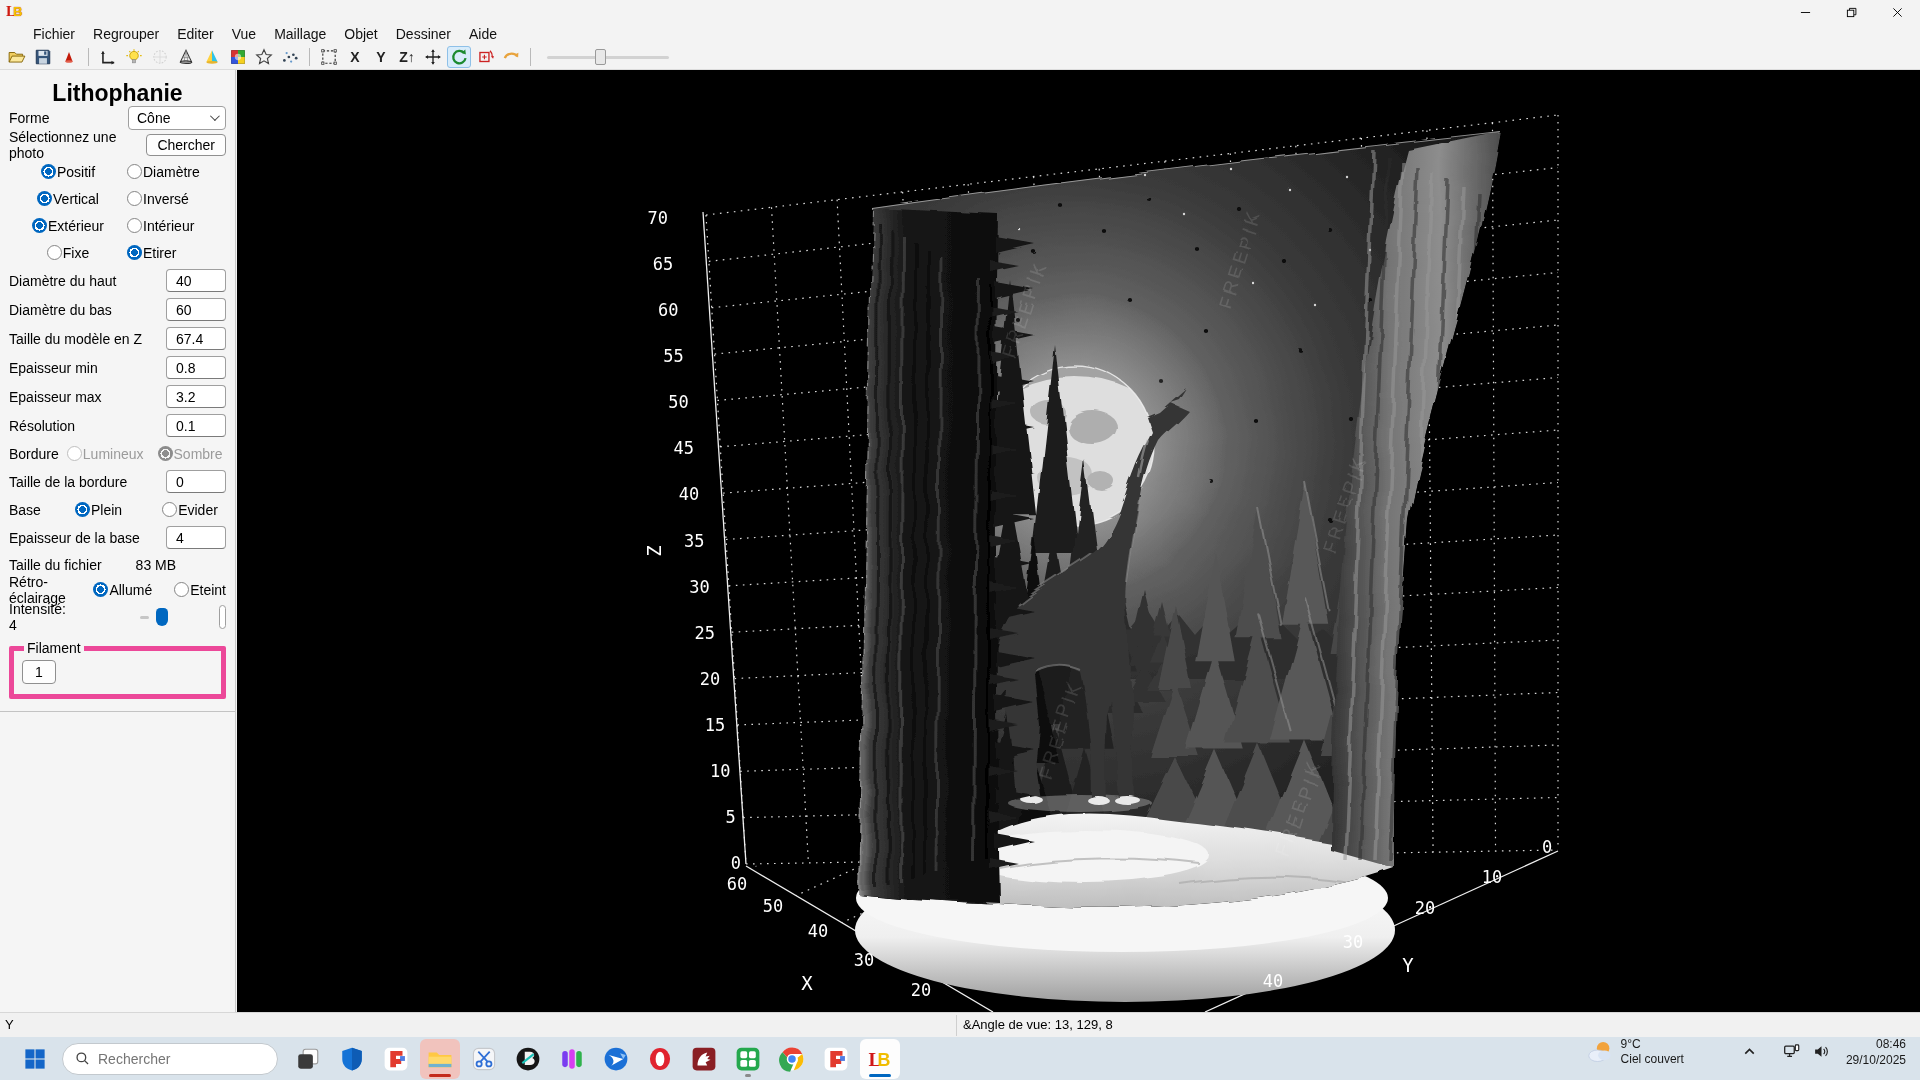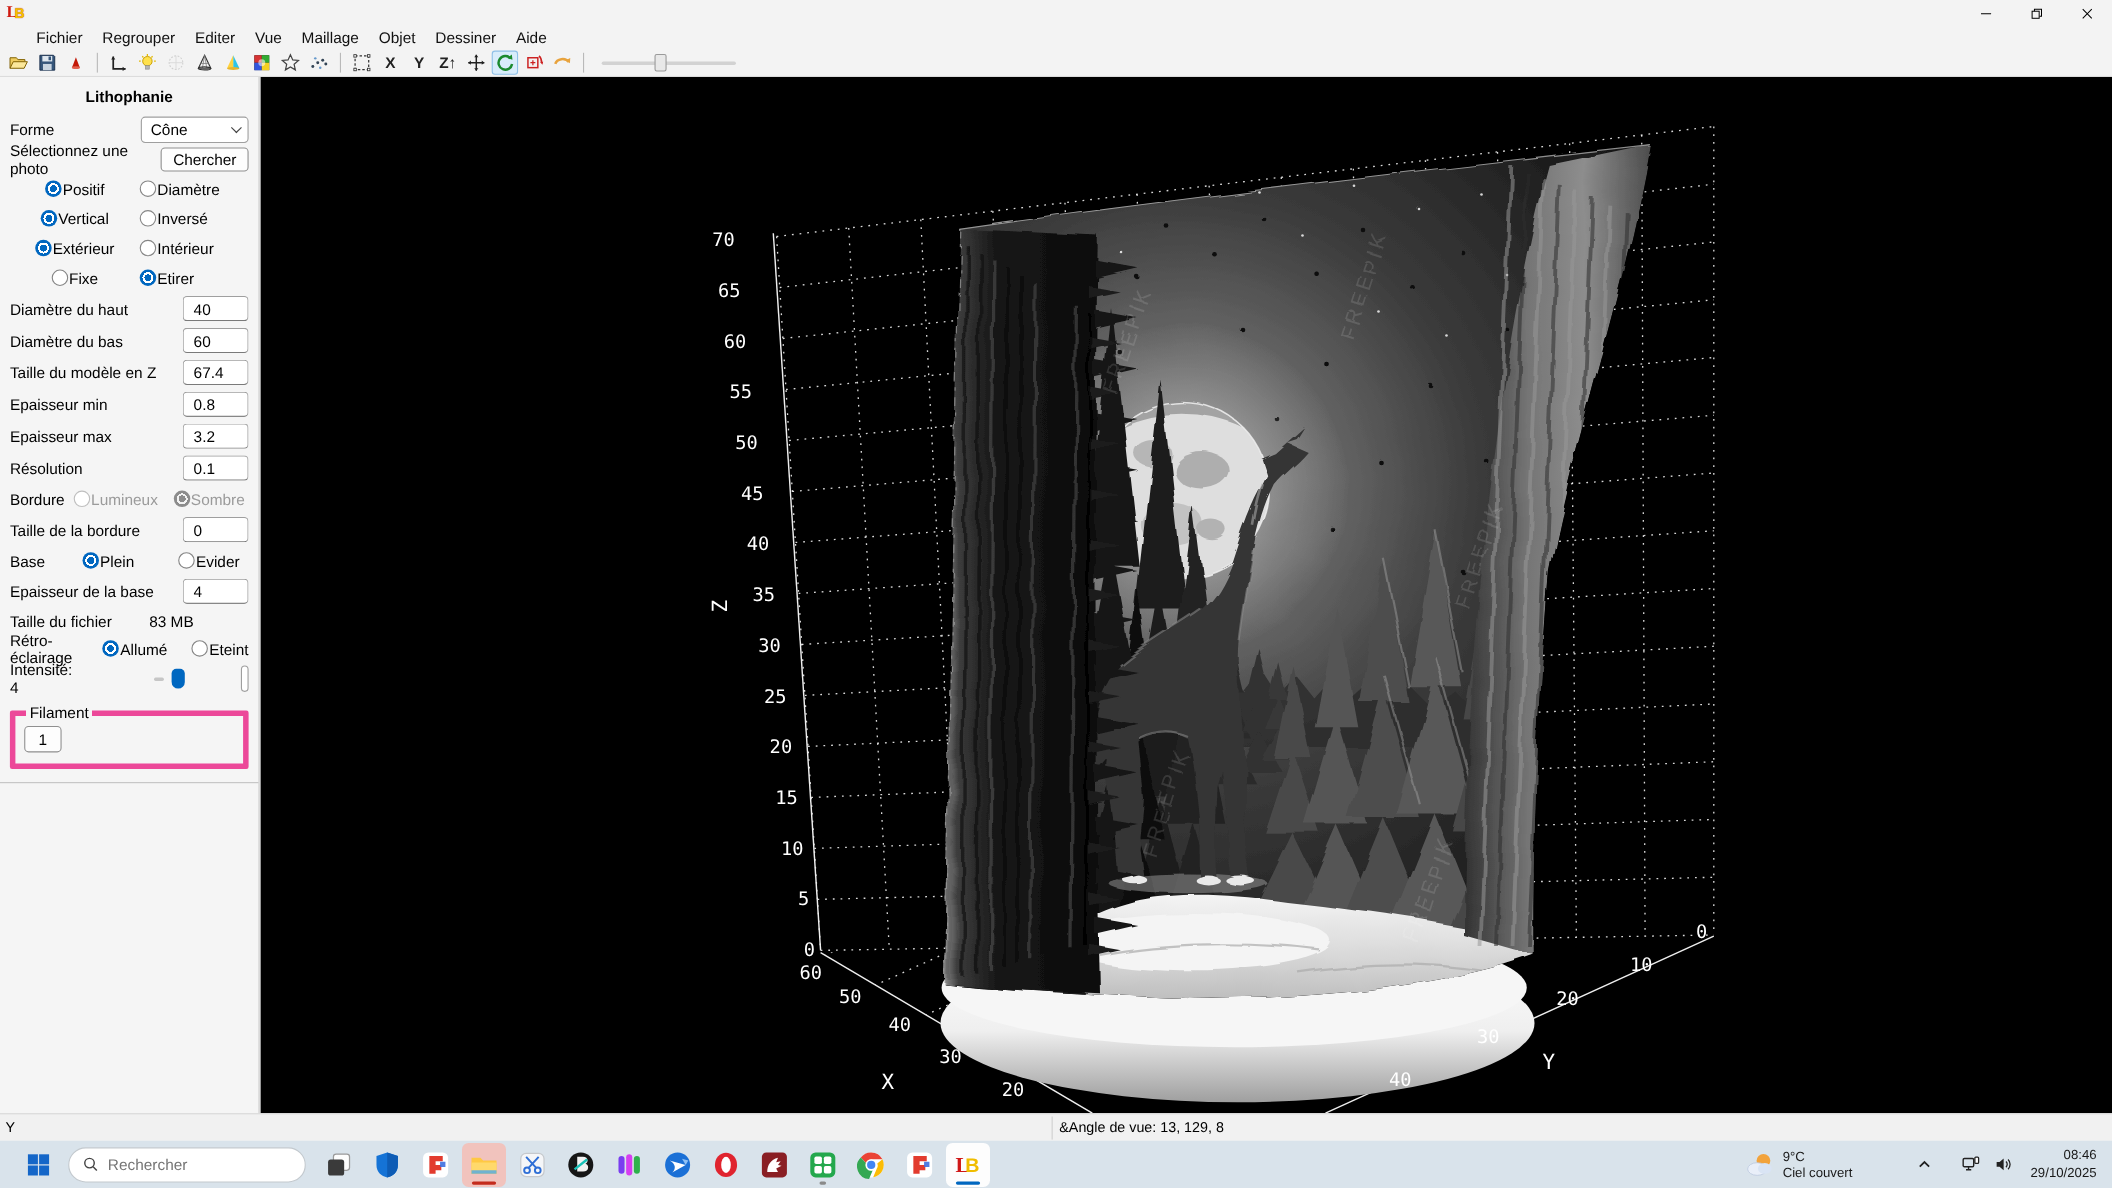--- a/index.html
+++ b/index.html
@@ -26,21 +26,21 @@
   .tb-btn.active { background:#d8ecfb; border-color:#8ec0e8; }
   .tb-btn.disabled { opacity:.55; }
   .tb-glyph { font:bold 14px "Liberation Sans",sans-serif; color:#222; }
   .tb-sep { width:1px; height:18px; background:#b9b9b9; margin:0 6px; }
   .tb-slider { position:relative; width:122px; height:20px; margin-left:10px; }
   .tb-slider .track { position:absolute; left:0; right:0; top:9px; height:3px; background:#d2d2d2; border-radius:2px; }
   .tb-slider .thumb { position:absolute; left:48px; top:2px; width:11px; height:16px; background:#e8e8e8; border:1px solid #9a9a9a; border-radius:2px; }
 
   
   #sidebar { position:absolute; left:0; top:70px; width:236px; height:942px; background:#f5f5f5; border-right:1px solid #c9c9c9; font-size:14px; color:#000; }
-  #panel-title { text-align:center; font-weight:bold; font-size:14px; padding-top:10px; height:34px; }
+  #panel-title { text-align:center; font-weight:bold; font-size:23px; padding-top:10px; height:34px; }
   .p-row { display:flex; align-items:center; height:27px; padding:0 9px; }
   .f-row { display:flex; align-items:center; justify-content:space-between; height:29px; padding:0 9px; }
   .f-row label { font-size:14px; }
   .f-row input, .num-box { width:60px; height:23px; border:1px solid #9f9f9f; border-bottom-color:#7a7a7a; border-radius:4px; background:#fff; font:14px "Liberation Sans",sans-serif; padding:0 9px; color:#000; }
   #forme-select { width:98px; height:24px; border:1px solid #9f9f9f; border-radius:4px; background:#fff; display:flex; align-items:center; justify-content:space-between; padding:0 8px; }
   #forme-select .chev { width:7px; height:7px; border-right:1.4px solid #444; border-bottom:1.4px solid #444; transform:rotate(45deg) translateY(-2px); }
   .btn { background:#fdfdfd; border:1px solid #8f8f8f; border-radius:4px; font:14px "Liberation Sans",sans-serif; padding:2px 10px; color:#000; }
   .radio { display:inline-flex; align-items:center; gap:1px; }
   .radio .dot { width:15px; height:15px; border-radius:50%; background:#fff; border:1px solid #858585; flex:none; }
   .radio .dot.sel { border:none; background:radial-gradient(circle,#0067c0 0 3.2px,#fff 3.2px 5px,#0067c0 5px 8px); }
@@ -85,21 +85,21 @@
   #taskbar { position:absolute; left:0; top:1037px; width:1920px; height:43px; background:#d9e3eb; display:flex; align-items:center; }
   #start-btn { margin-left:18px; width:34px; height:34px; display:flex; align-items:center; justify-content:center; border-radius:5px; }
   #start-btn svg { width:22px; height:22px; }
   #search-pill { margin-left:10px; width:216px; height:32px; background:#fff; border:1px solid #c3c9ce; border-radius:16px; display:flex; align-items:center; padding:0 12px; gap:8px; }
   #search-pill svg { width:15px; height:15px; flex:none; }
   #search-pill input { border:none; outline:none; background:transparent; font:14px "Liberation Sans",sans-serif; color:#a21caf; width:150px; }
   #task-icons { display:flex; align-items:center; margin-left:8px; }
   .tb-app { position:relative; width:40px; height:40px; display:flex; align-items:center; justify-content:center; border-radius:6px; margin:0 2px; }
   .tb-app svg { width:26px; height:26px; }
   .tb-app .ind { position:absolute; bottom:2px; left:50%; transform:translateX(-50%); border-radius:2px; }
-  #tray { position:absolute; right:0; top:0; height:43px; display:flex; align-items:center; }
+  #tray { position:absolute; right:0; top:0; height:43px; display:flex; align-items:flex-start; }
   #weather { display:flex; align-items:center; gap:6px; margin-right:52px; }
   #weather svg { width:30px; height:30px; }
   #weather .wtxt { font-size:12px; color:#1a1a1a; line-height:1.25; }
   .tray-ico { width:28px; height:28px; display:flex; align-items:center; justify-content:center; }
   .tray-ico svg { width:17px; height:17px; }
   #tray-chevron { margin-right:14px; }
   #tray-net { margin-right:2px; }
   #tray-vol { margin-right:10px; }
   #clock { text-align:right; font-size:12px; color:#1a1a1a; line-height:1.3; margin-right:14px; }
 </style>

